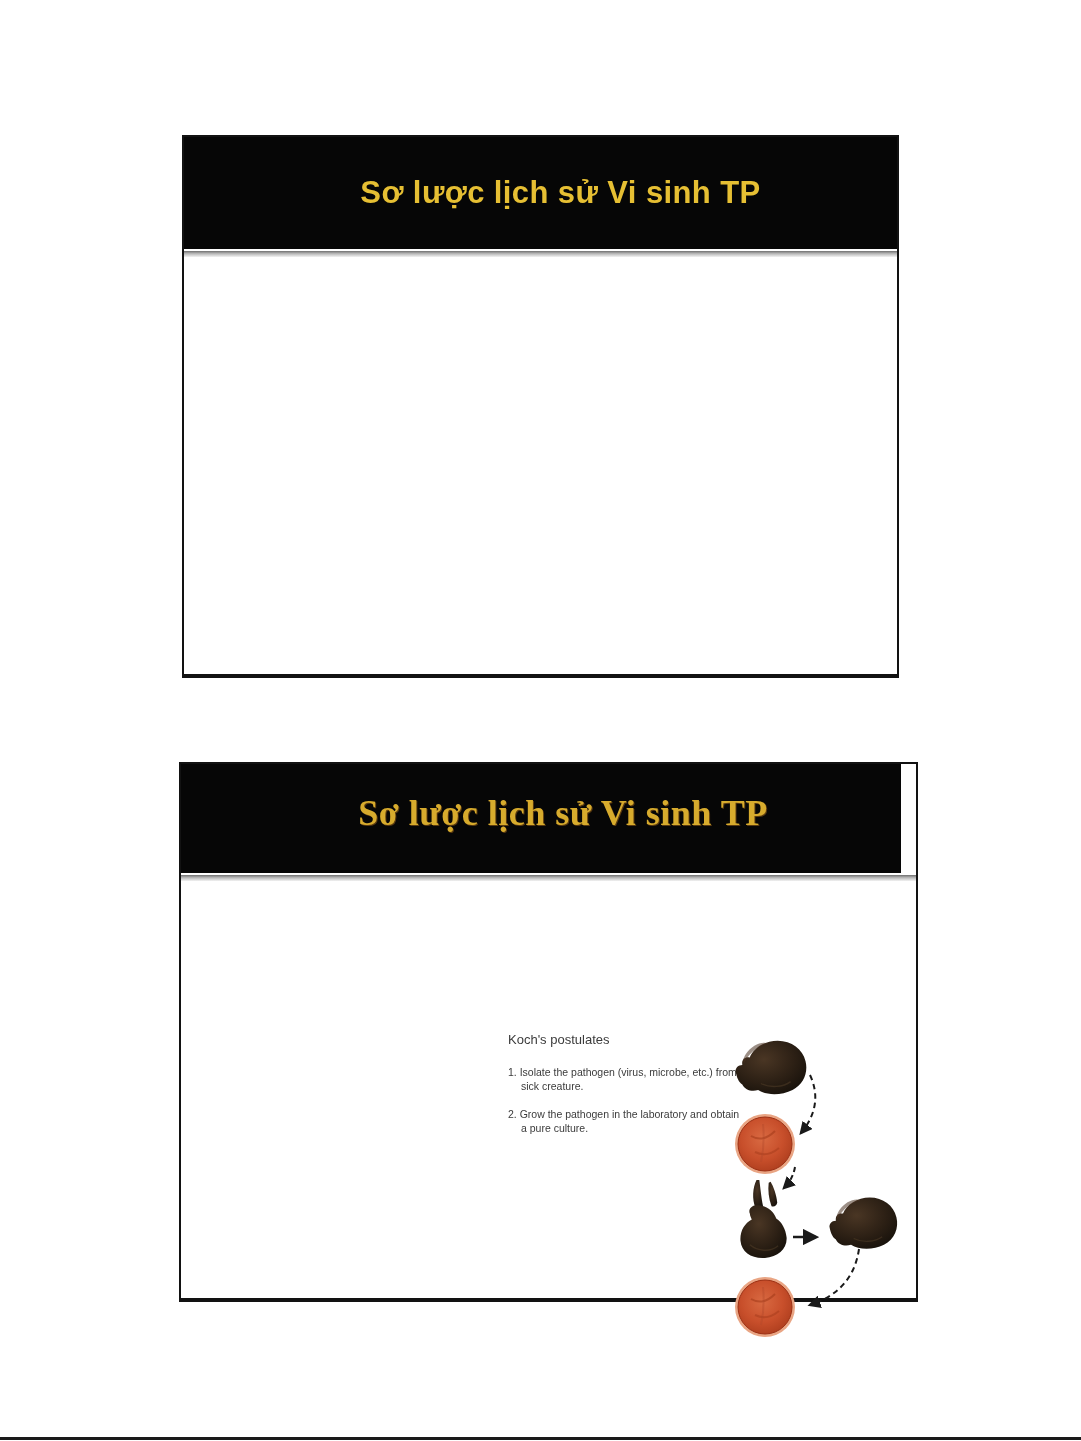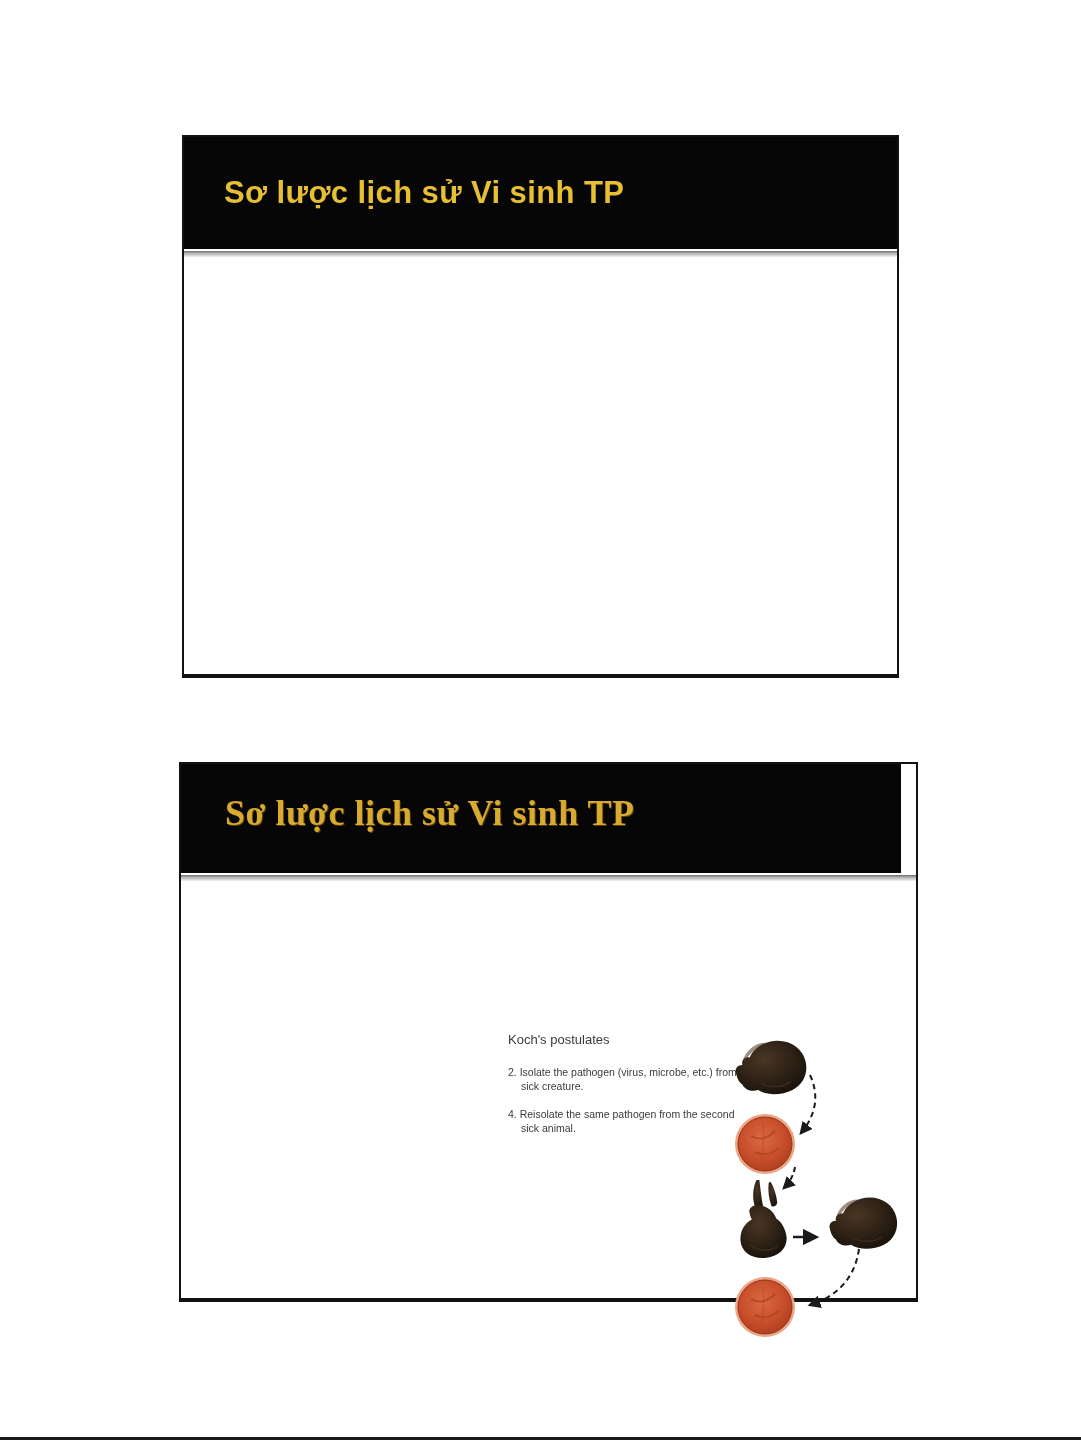--- a/index.html
+++ b/index.html
@@ -11,21 +11,21 @@
 
   
   .slide {
     position:absolute; background:#ffffff;
     border:2px solid #121212; border-bottom-width:4px;
     box-sizing:border-box;
   }
   .slide-1 { left:182px; top:135px;  width:717px; height:543px; }
   .slide-2 { left:179px; top:762px;  width:739px; height:540px; }
 
-  .slide-header { background:#060606; position:relative; }
+  .slide-header { background:#060606; position:relative;text-align:center; }
   .slide-1 .slide-header { height:112px; }
   .slide-2 .slide-header { height:109px; width:calc(100% - 15px); }
 
   .slide-1 .slide-title {
     color:#e6bf33; font-weight:bold; font-size:31px; letter-spacing:0.4px;
     font-family:"Liberation Sans", sans-serif;
     padding:38px 0 0 40px; line-height:1.15;
   }
   .slide-2 .slide-title {
     color:#d7ab2d; font-weight:bold; font-size:36px; letter-spacing:0.5px;
@@ -77,22 +77,22 @@
     <div class="slide-header">
       <div class="slide-title">Sơ lược lịch sử Vi sinh TP</div>
     </div>
     <div class="header-divider"></div>
 
     <div class="slide-body">
 
       <div class="koch-block">
         <p class="koch-heading">Koch's postulates</p>
         <ul class="koch-list">
-          <li class="koch-item">2. Isolate the pathogen (virus, microbe, etc.) from sick creature.</li>
-          <li class="koch-item">4. Reisolate the same pathogen from the second sick animal.</li>
+          <li class="koch-item">1. Isolate the pathogen (virus, microbe, etc.) from sick creature.</li>
+          <li class="koch-item">2. Grow the pathogen in the laboratory and obtain a pure culture.</li>
         </ul>
       </div>
 
       <svg class="koch-illustration" width="180" height="312" viewBox="0 0 180 312">
         <defs>
           <radialGradient id="rg" cx="40%" cy="35%" r="75%">
             <stop offset="0%" stop-color="#4a3624"></stop>
             <stop offset="60%" stop-color="#2b1f14"></stop>
             <stop offset="100%" stop-color="#15100a"></stop>
           </radialGradient>

